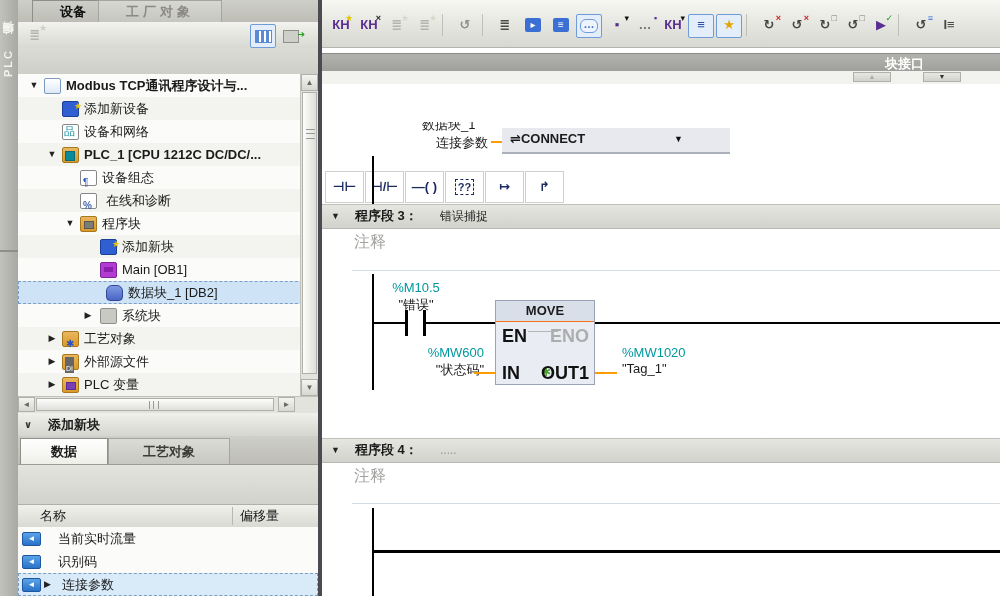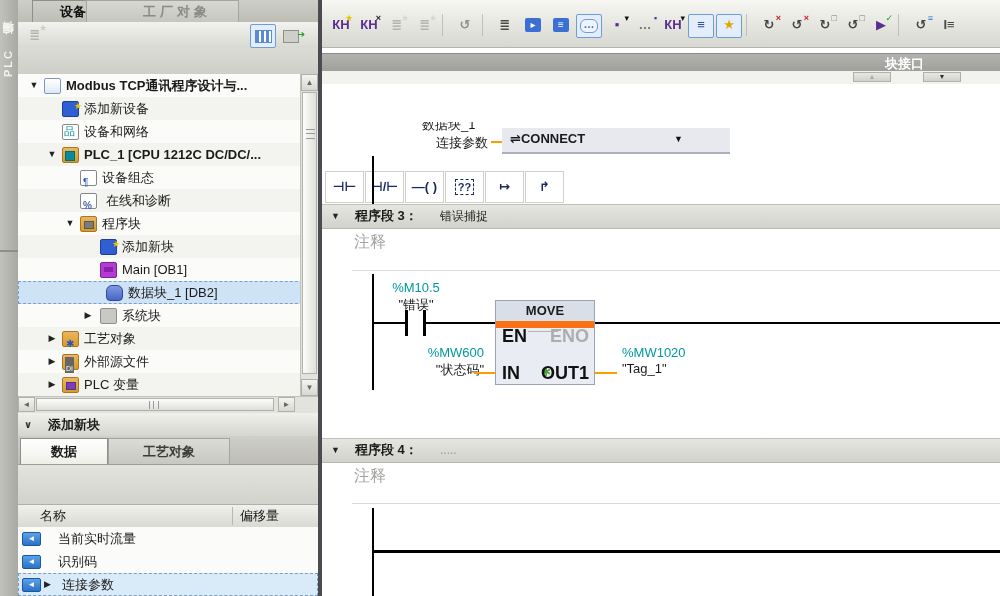--- a/index.html
+++ b/index.html
@@ -7,21 +7,21 @@
   #app{position:relative;width:1000px;height:596px;background:#d6d6d0;}
   
   #vstrip{position:absolute;left:0;top:0;width:18px;height:596px;background:linear-gradient(90deg,#c2c2bc,#a9a9a3);border-right:1px solid #8f8f89;}
   #vstrip .vtext{position:absolute;top:40px;left:1px;width:16px;writing-mode:vertical-rl;transform:rotate(180deg);color:#f4f4ef;font-size:11px;font-weight:bold;letter-spacing:2px;white-space:nowrap;}
   #vstrip .vdiv{position:absolute;top:250px;left:0;width:18px;height:2px;background:#8f8f89;}
   
   #leftpanel{position:absolute;left:18px;top:0;width:300px;height:596px;background:#e9e9e4;}
   .ptabs{position:absolute;top:0;left:0;right:0;height:22px;background:linear-gradient(#cfcfc9,#bdbdb6);border-bottom:1px solid #9d9d97;}
   .ptab{position:absolute;top:0;height:21px;line-height:21px;text-align:center;font-weight:bold;}
   .ptab.active{left:14px;width:80px;background:linear-gradient(#fdfdfb,#ececе7);border:1px solid #8f8f89;border-bottom:none;color:#111;}
-  .ptab.dim{left:68px;width:122px;background:linear-gradient(#d8d8d2,#c6c6c0);border:1px solid #a5a59f;border-bottom:none;color:#8b8b84;letter-spacing:4px;padding-left:29px;}
+  .ptab.dim{left:80px;width:122px;background:linear-gradient(#d8d8d2,#c6c6c0);border:1px solid #a5a59f;border-bottom:none;color:#8b8b84;letter-spacing:4px;}
   .ltb{position:absolute;top:22px;left:0;right:0;height:26px;background:linear-gradient(#f2f2ee,#d9d9d3);border-bottom:1px solid #b4b4ae;}
   .lgap{position:absolute;top:48px;left:0;right:0;height:26px;background:linear-gradient(#dcdcd6,#cfcfc9);border-bottom:1px solid #b4b4ae;}
   
   .tbi{position:relative;display:inline-block;width:24px;height:22px;margin:2px 0 0 2px;text-align:center;vertical-align:top;border:1px solid transparent;border-radius:2px;}
   .tbi .g{display:inline-block;font-size:13px;font-weight:bold;line-height:20px;}
   .tbi .g.boxed{width:16px;height:14px;line-height:14px;margin-top:3px;border-radius:2px;font-size:10px;}
   .tbi .bdg{position:absolute;right:0;top:-2px;font-size:9px;font-weight:bold;}
   .tbi.sel{border:1px solid #6f9bd8;background:#e4eefb;}
   .tbi.bub .g{border:1px solid #6f9bd8;border-radius:6px;width:16px;height:12px;line-height:8px;font-size:11px;margin-top:4px;background:#eef4fd;}
   .tsep{display:inline-block;width:7px;height:22px;margin-top:2px;border-left:1px solid #c0c0ba;margin-left:4px;}
@@ -107,21 +107,21 @@
   .cmt{position:absolute;left:32px;color:#a3a3a0;font-size:16px;}
   .sepln{position:absolute;left:30px;right:0;height:1px;background:#d4dce4;}
   .rail{position:absolute;width:2px;background:#000;}
   .wire{position:absolute;height:2px;background:#000;}
   .owire{position:absolute;height:2px;background:var(--wire,#ff9c00);}
   .addr{position:absolute;color:var(--address,#00989e);font-weight:normal;font-size:13px;white-space:nowrap;}
   .tagnm{position:absolute;color:#1a1a1a;font-size:13px;white-space:nowrap;}
   .cbar{position:absolute;width:3px;height:26px;background:#000;}
   .cgap{position:absolute;background:#fff;}
   .movebox{position:absolute;left:173px;width:100px;height:85px;background:#e9ecf2;border:1px solid #9aa3b5;box-sizing:border-box;}
-  .movebox .hd{position:absolute;left:0;right:0;top:0;height:20px;background:#d9dfe9;text-align:center;font-weight:bold;line-height:20px;border-bottom:7px solid #f97316;}
+  .movebox .hd{position:absolute;left:0;right:0;top:0;height:20px;background:#d9dfe9;text-align:center;font-weight:bold;line-height:20px;border-bottom:1px solid #f97316;}
   .movebox .pin{position:absolute;font-size:18px;font-weight:bold;color:#111;}
   .movebox .pin.gray{color:#adadad;}
   .movebox .midln{position:absolute;left:32px;right:36px;top:30px;height:1px;background:#b6b6b6;}
   .movebox .star{position:absolute;color:#4aa02c;font-weight:bold;font-size:14px;}
   .connbox{position:absolute;left:180px;top:44px;width:228px;height:24px;background:#e7e9ef;border-bottom:2px solid #aab0bc;line-height:22px;font-weight:bold;}
   .connbox .v{padding-left:8px;}
   .connbox .dd{position:absolute;left:172px;top:0;font-size:9px;color:#111;}
   .plabel{position:absolute;font-size:13px;color:#1a1a1a;white-space:nowrap;}
 </style>
 </head>

